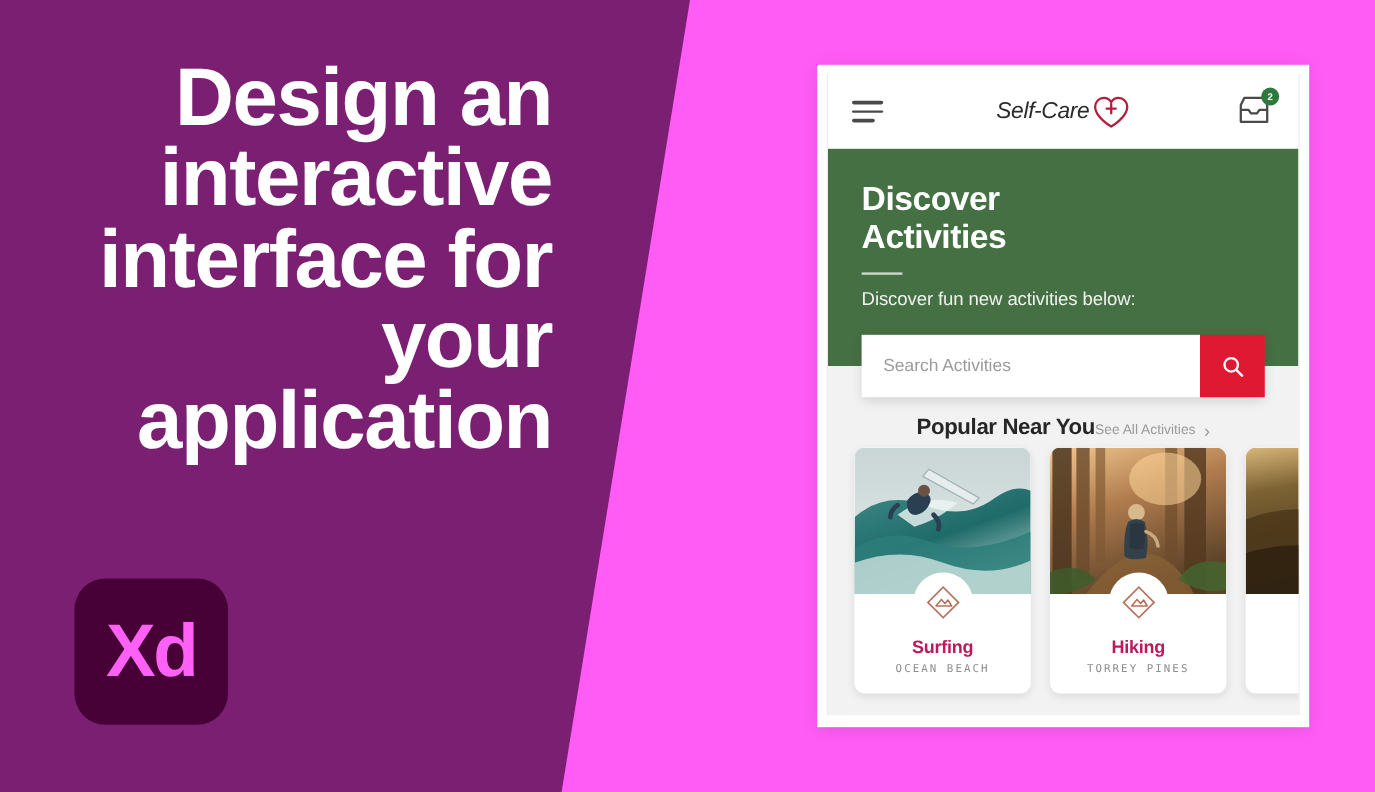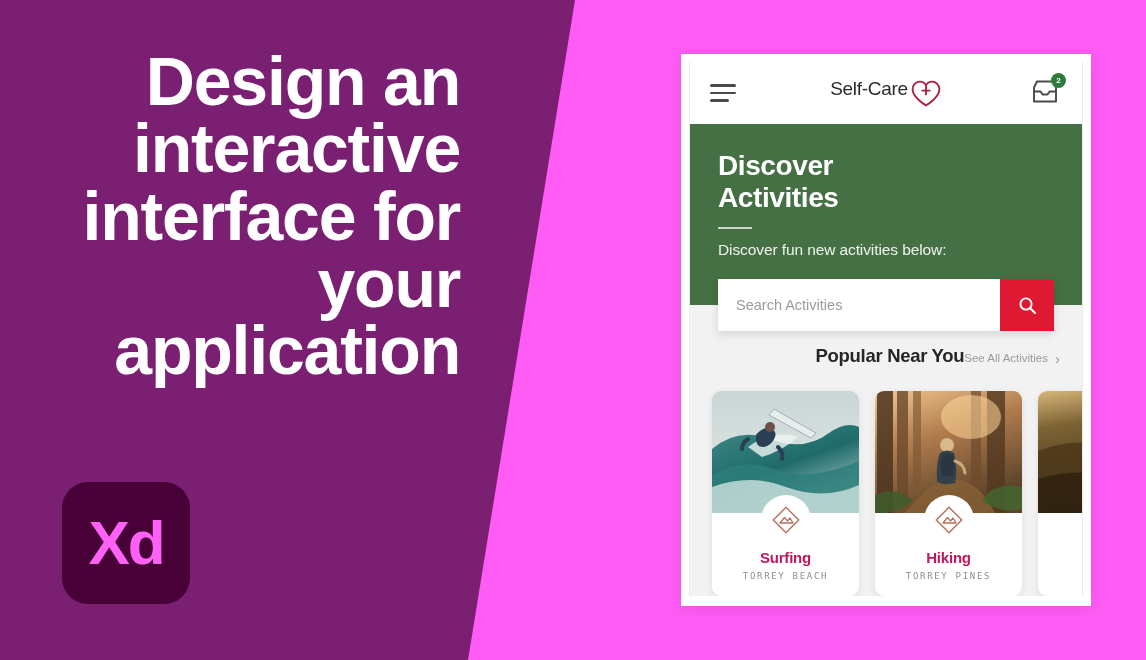--- a/index.html
+++ b/index.html
@@ -65,21 +65,21 @@
     display:flex; align-items:center; justify-content:space-between;
     padding:0 20px;
     background:#fff;
   }
   #hamburger-icon { width:26px; display:flex; flex-direction:column; gap:5px; cursor:pointer; }
   #hamburger-icon i { display:block; height:2.4px; background:#4a4a4a; border-radius:2px; }
   #hamburger-icon i:nth-child(1){ width:26px; }
   #hamburger-icon i:nth-child(2){ width:26px; }
   #hamburger-icon i:nth-child(3){ width:19px; }
 
-  #brand { display:flex; gap:1px; margin-left:6px; }
+  #brand { display:flex; align-items:center; gap:1px; margin-left:6px;font-style:italic; }
   #brand-text { font-size:19px; color:#2b2b2b; letter-spacing:-0.3px; }
   #heart-plus-icon { width:32px; height:30px; margin-left:1px; }
 
   #inbox-wrap { position:relative; width:32px; height:30px; }
   #inbox-icon { width:30px; height:28px; }
   #inbox-badge {
     position:absolute; right:-4px; top:-5px;
     width:15px; height:15px; border-radius:50%;
     background:#2e7a3e; color:#fff;
     font-size:8px; font-weight:700;
@@ -118,22 +118,22 @@
   }
   #search-input::placeholder { color:#9b9b9b; }
   #search-button {
     width:54px; background:#e01932; border:none; cursor:pointer;
     display:flex; align-items:center; justify-content:center;
   }
 
   
   #content { background:#f2f2f2; padding:40px 0 0 0; height:100%; }
   #popular-head {
-    display:flex; align-items:baseline; justify-content:flex-end;
-    padding:0 22px 0 22px; margin-bottom:24px;
+    display:flex; align-items:baseline; justify-content:center;
+    padding:0 22px 0 22px; margin-bottom:6px;
   }
   #popular-title { font-size:18.5px; font-weight:700; color:#262626; letter-spacing:-0.3px; }
   #see-all { display:flex; align-items:center; gap:7px; cursor:pointer; }
   #see-all-text { font-size:11.5px; color:#9a9a9a; }
   #chevron-right-icon { color:#9a9a9a; font-size:15px; line-height:1; }
 
   #cards { display:flex; gap:16px; padding:0 22px; }
   .card {
     width:147px; flex:0 0 147px;
     background:#ffffff;
@@ -260,21 +260,21 @@
             </svg>
           </div>
           <div class="card-badge">
             <svg width="30" height="30" viewBox="0 0 30 30">
               <rect x="6" y="6" width="18" height="18" transform="rotate(45 15 15)" fill="none" stroke="#b5705b" stroke-width="1.4"></rect>
               <path d="M9 18 L13.5 12.5 L16.5 16 L19 13 L22 18 Z" fill="none" stroke="#b5705b" stroke-width="1.3" stroke-linejoin="round"></path>
             </svg>
           </div>
           <div class="card-body">
             <div class="card-title">Surfing</div>
-            <div class="card-sub">TORREY BEACH</div>
+            <div class="card-sub">OCEAN BEACH</div>
           </div>
         </div>
 
         <div class="card">
           <div class="card-photo">
             <svg viewBox="0 0 147 122" preserveAspectRatio="xMidYMid slice" width="147" height="122">
               <defs>
                 <linearGradient id="for1" x1="0" y1="0" x2="0.4" y2="1">
                   <stop offset="0%" stop-color="#f3c98f"></stop>
                   <stop offset="45%" stop-color="#b07c4e"></stop>

